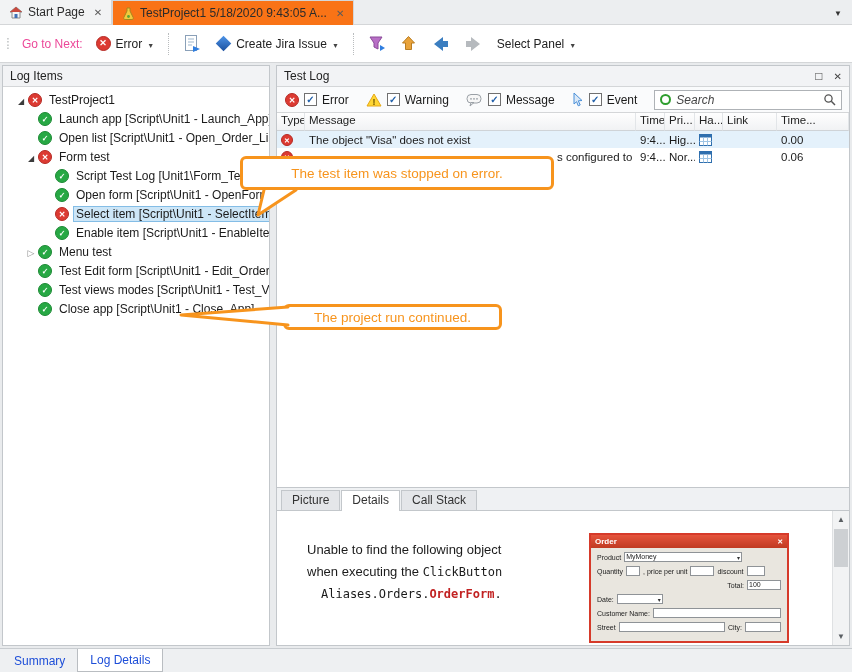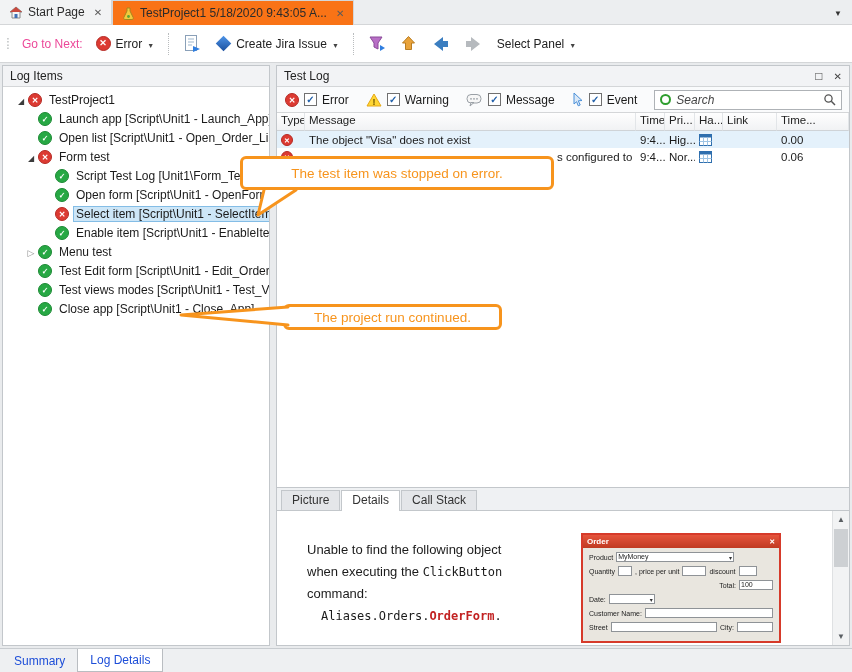--- a/index.html
+++ b/index.html
@@ -88,21 +88,21 @@
 
 
 .vscroll{position:absolute;right:0;top:0;bottom:0;width:17px;background:#f2f3f4;border-left:1px solid #dfe1e3;display:flex;flex-direction:column}
 .sb-btn{height:17px;flex:0 0 17px;color:#5a5f63;display:flex;align-items:center;justify-content:center}
 .sb-up::before{content:"▲";font-size:8px}
 .sb-down::before{content:"▼";font-size:8px}
 .sb-track{flex:1;position:relative}
 .sb-thumb{position:absolute;top:1px;left:1px;right:1px;height:38px;background:#cdd0d3}
 
 
-.mini{position:absolute;left:304px;top:22px;width:200px;height:110px;border:2px solid #d63a2a;background:#e9e6df;overflow:hidden}
+.mini{position:absolute;left:312px;top:22px;width:200px;height:110px;border:2px solid #d63a2a;background:#e9e6df;overflow:hidden}
 .mini-title{height:13px;background:linear-gradient(#e5543c,#c03a22);color:#fff;font-size:8px;font-weight:bold;display:flex;align-items:center;padding:0 4px}
 .mini-close{margin-left:auto}
 .mini-close::before{content:"✕";font-size:7px}
 .mini-body{padding:4px 6px;font-size:7px;color:#222;display:flex;flex-direction:column;gap:4px}
 .mrow{display:flex;align-items:center;gap:3px}
 .minp{background:#fff;border:1px solid #8f9397;height:10px;font-size:7px;line-height:8px;padding:0 1px;color:#222}
 .msel{position:relative;padding-right:8px}
 .msel::after{content:"▾";position:absolute;right:1px;top:1px;font-size:6px;color:#333}
 .mright{justify-content:flex-end}
 
@@ -373,21 +373,20 @@
       <div class="details-tabs">
         <span class="dtab">Picture</span>
         <span class="dtab active">Details</span>
         <span class="dtab">Call Stack</span>
       </div>
 
       <div class="details-content">
         <div class="dmsg">
           <div><span>Unable to find the following object</span></div>
           <div><span>when executing the </span><span class="code">ClickButton</span></div>
-          <div><span>command:</span></div>
           <div class="codeline"><span class="code">Aliases.Orders.</span><span class="code codelink">OrderForm</span><span class="code">.</span></div>
         </div>
 
         <div class="mini">
           <div class="mini-title">
             <span>Order</span>
             <span class="mini-close"></span>
           </div>
           <div class="mini-body">
             <div class="mrow">

